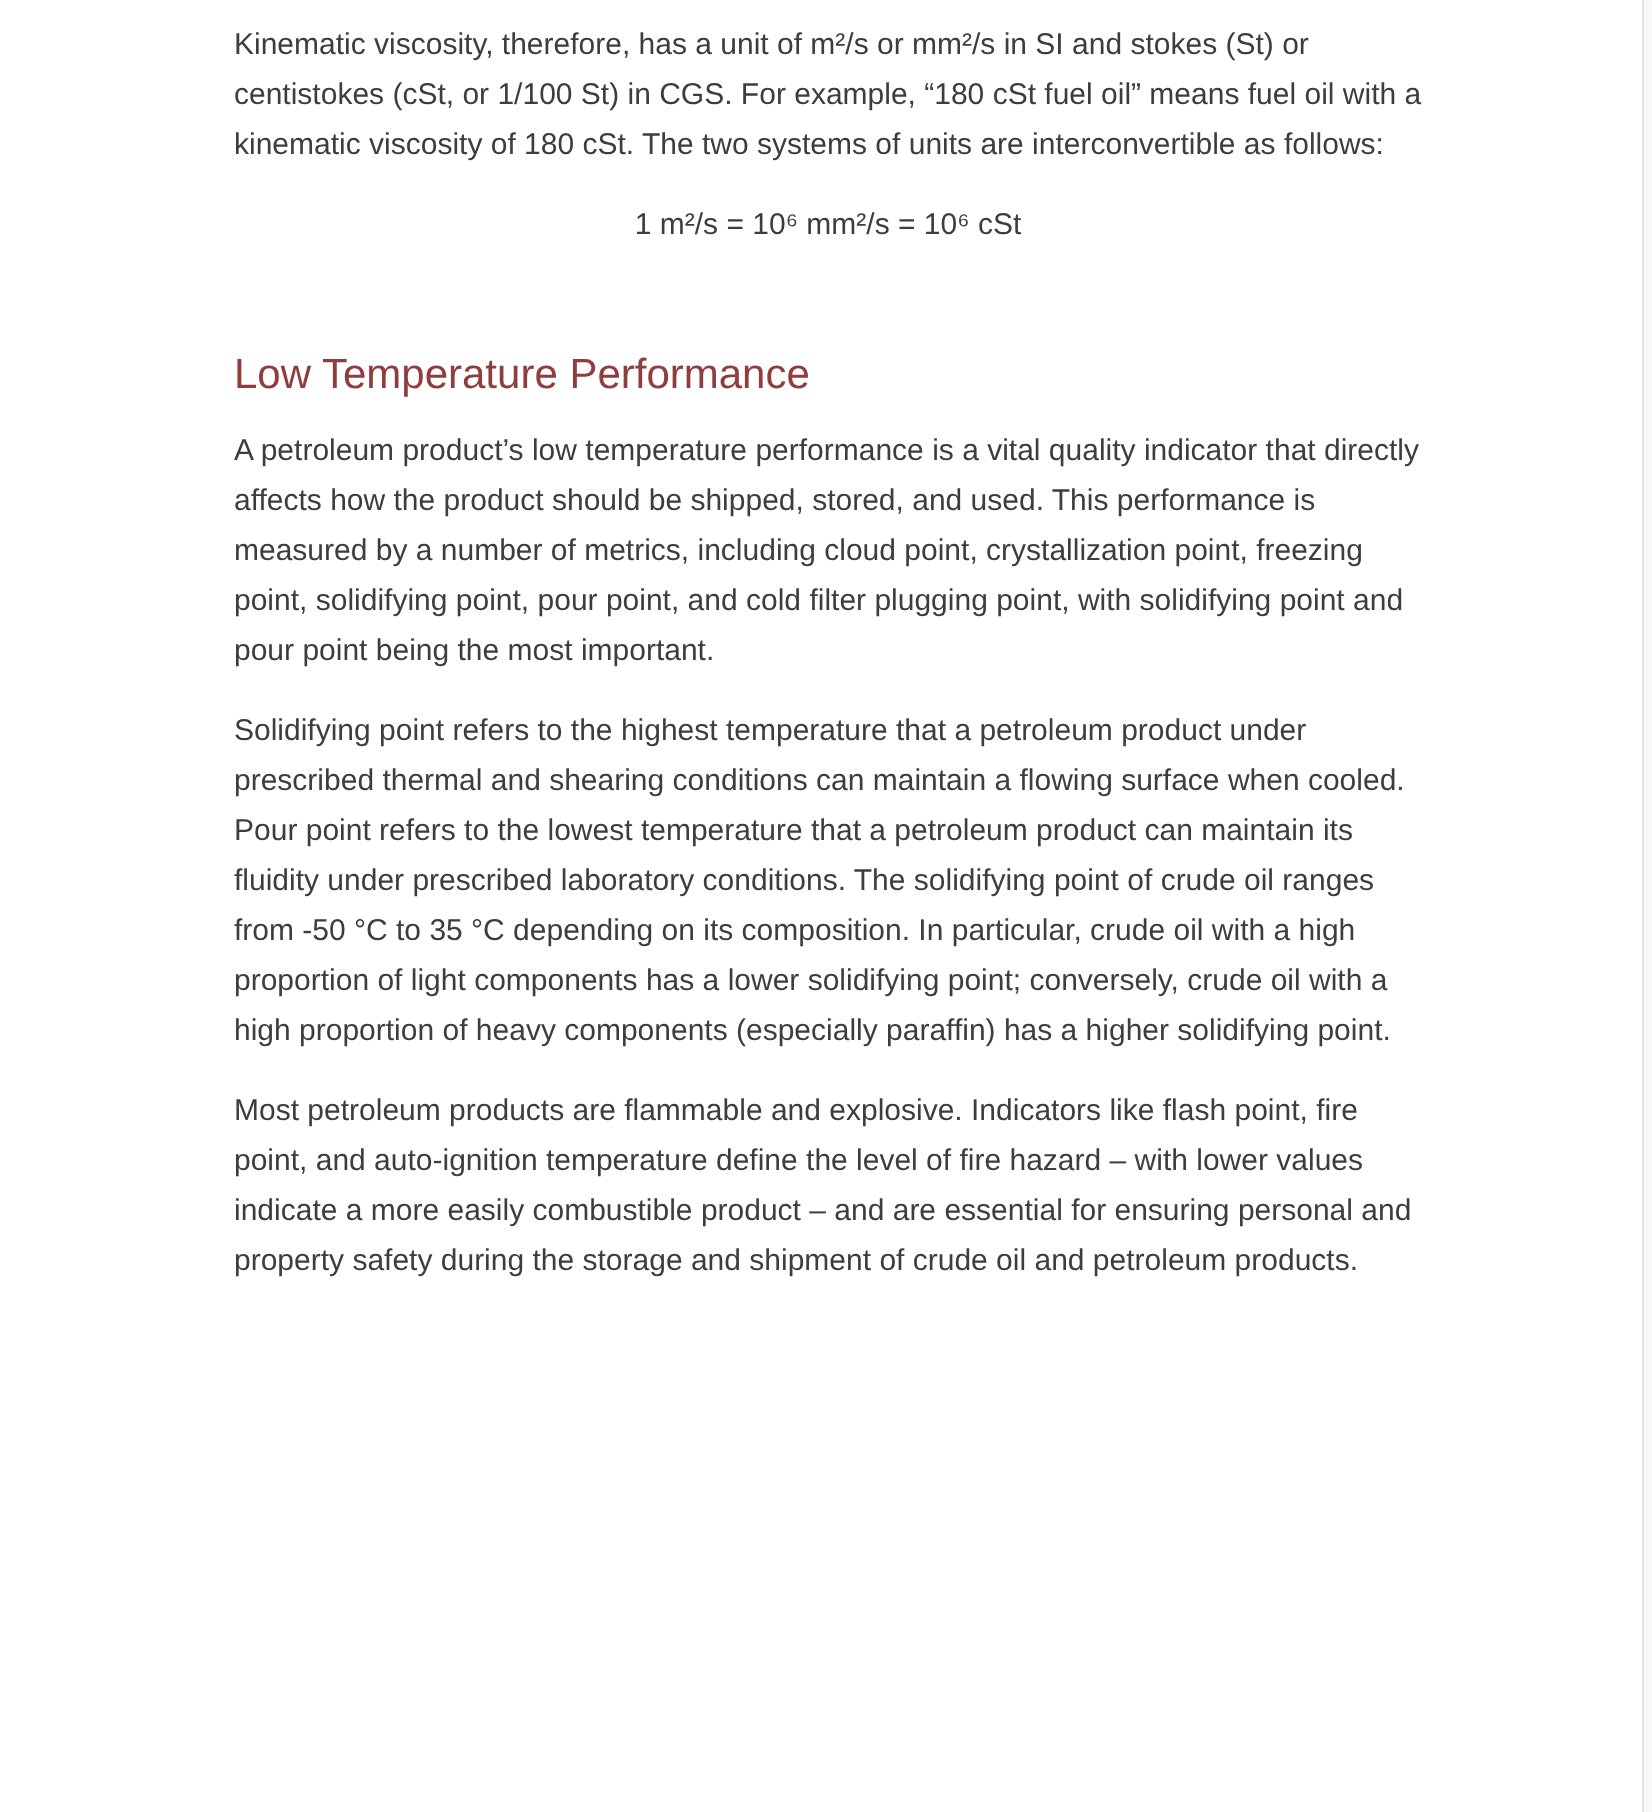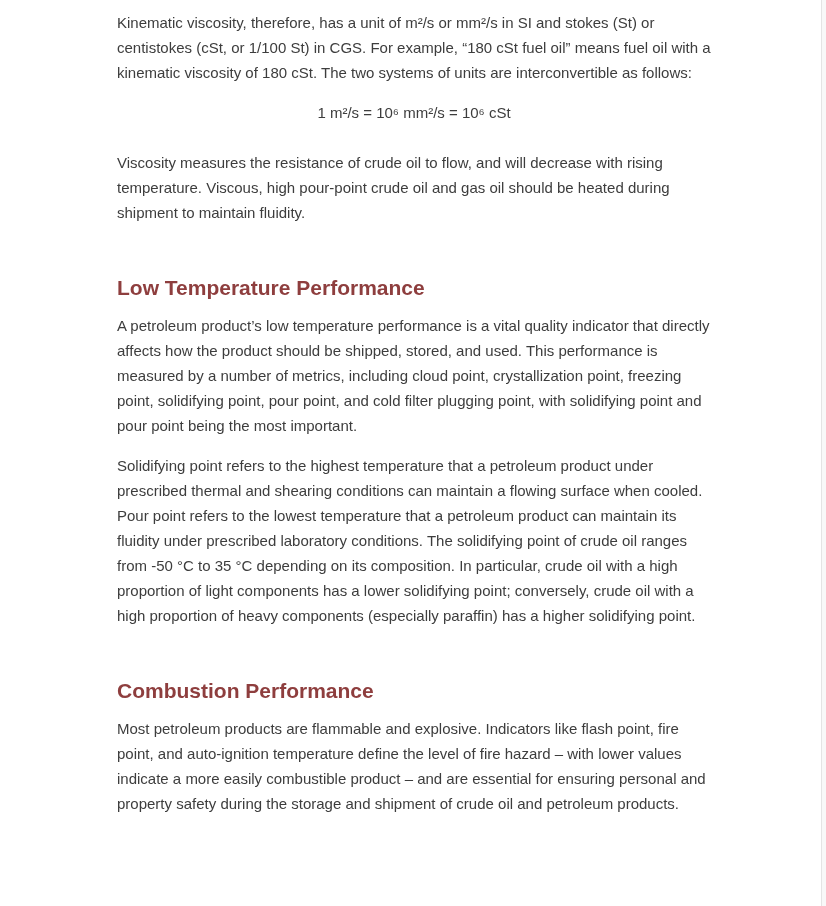--- a/index.html
+++ b/index.html
@@ -15,25 +15,25 @@
   }
   .article {
     position: absolute;
     left: 117px;
     top: 10px;
     width: 594px;
   }
   .para { margin-bottom: 15px; }
   .equation {
     text-align: center;
-    margin-bottom: 25px;
+    margin-bottom: 15px;
   }
   h2.section-heading {
     font-size: 21px;
-    font-weight: 700;
+    font-weight: 400;
     line-height: 30px;
     color: #8e3e3e;
     margin: 48px 0 10px 0;
   }
   .scrollbar-track {
     position: absolute;
     top: 0;
     right: 0;
     width: 5px;
     height: 906px;
@@ -43,27 +43,25 @@
 </style>
 </head>
 <body>
 
 <main class="article">
 
   <p class="para">Kinematic viscosity, therefore, has a unit of m²/s or mm²/s in SI and stokes (St) or centistokes (cSt, or 1/100 St) in CGS. For example, “180 cSt fuel oil” means fuel oil with a kinematic viscosity of 180 cSt. The two systems of units are interconvertible as follows:</p>
 
   <p class="equation">1 m²/s = 10⁶ mm²/s = 10⁶ cSt</p>
 
-  <p class="para">Viscosity measures the resistance of crude oil to flow, and will decrease with rising temperature. Viscous, high pour-point crude oil and gas oil should be heated during shipment to maintain fluidity.</p>
 
   <h2 class="section-heading">Low Temperature Performance</h2>
 
   <p class="para">A petroleum product’s low temperature performance is a vital quality indicator that directly affects how the product should be shipped, stored, and used. This performance is measured by a number of metrics, including cloud point, crystallization point, freezing point, solidifying point, pour point, and cold filter plugging point, with solidifying point and pour point being the most important.</p>
 
   <p class="para">Solidifying point refers to the highest temperature that a petroleum product under prescribed thermal and shearing conditions can maintain a flowing surface when cooled. Pour point refers to the lowest temperature that a petroleum product can maintain its fluidity under prescribed laboratory conditions. The solidifying point of crude oil ranges from -50 °C to 35 °C depending on its composition. In particular, crude oil with a high proportion of light components has a lower solidifying point; conversely, crude oil with a high proportion of heavy components (especially paraffin) has a higher solidifying point.</p>
 
-  <h2 class="section-heading">Combustion Performance</h2>
 
   <p class="para">Most petroleum products are flammable and explosive. Indicators like flash point, fire point, and auto-ignition temperature define the level of fire hazard – with lower values indicate a more easily combustible product – and are essential for ensuring personal and property safety during the storage and shipment of crude oil and petroleum products.</p>
 
 </main>
 
 <div class="scrollbar-track"></div>
 
 </body></html>

